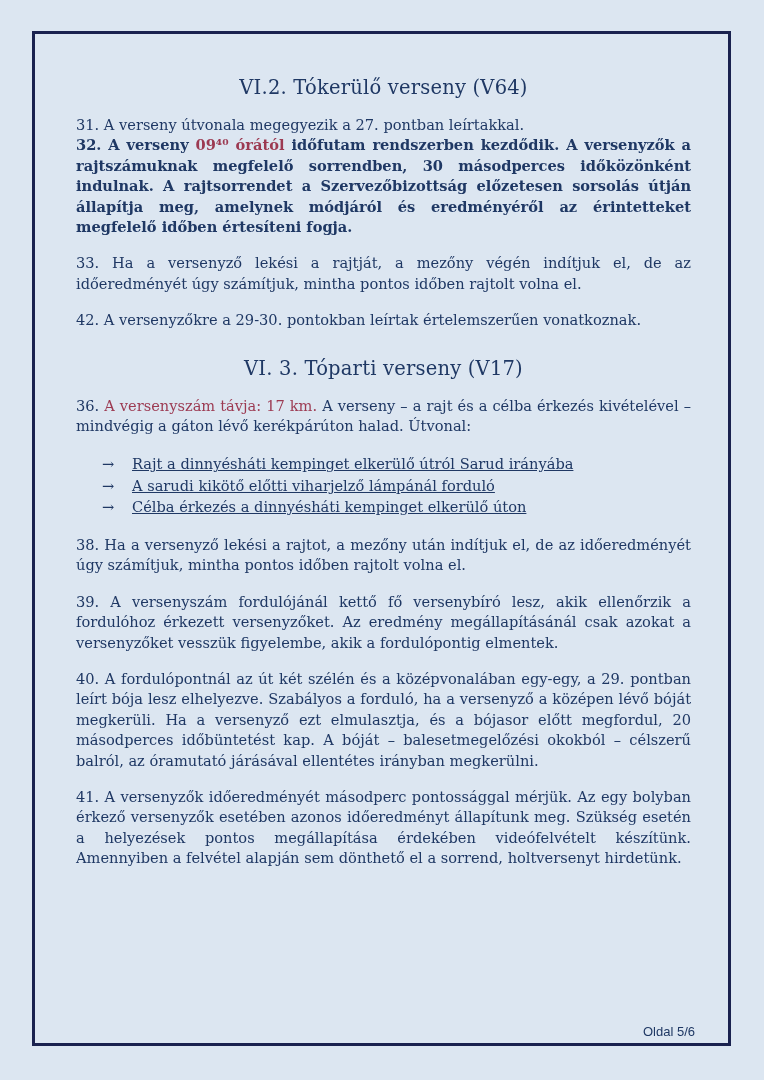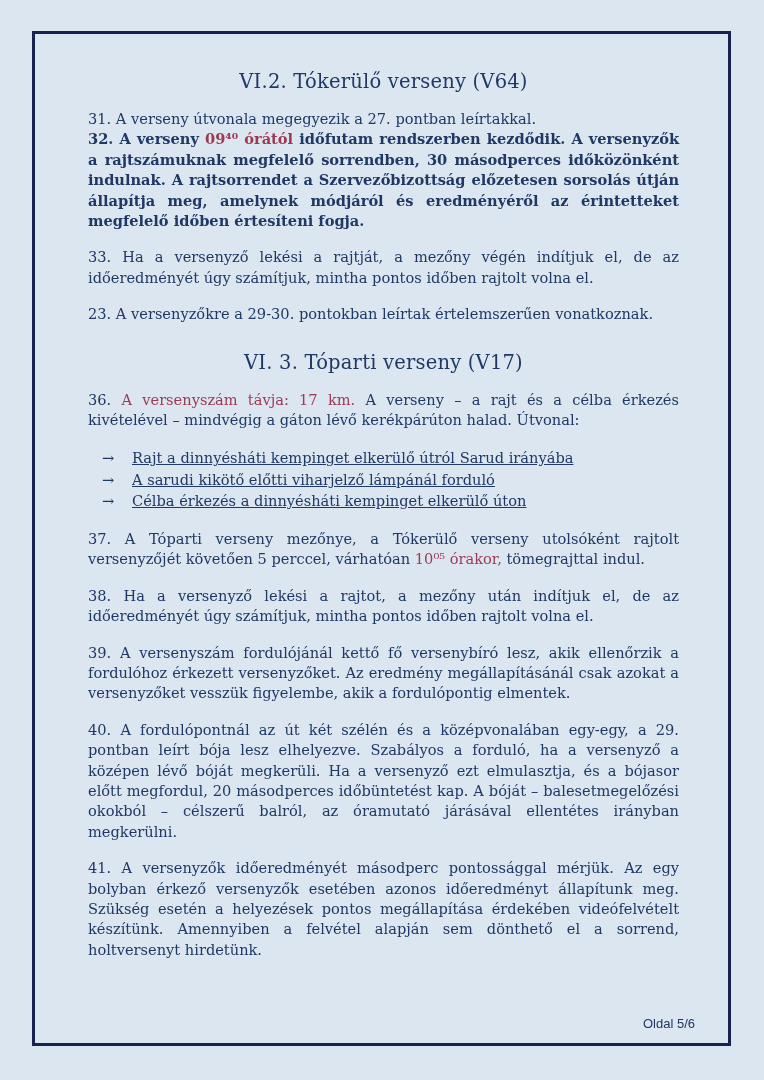--- a/index.html
+++ b/index.html
@@ -19,72 +19,71 @@
   .frame{
     position:absolute;left:32px;top:31px;
     width:699px;height:1015px;
     box-sizing:border-box;
     border:3px solid var(--border);
     background:var(--bg);
   }
   .content{padding:30px 33px 0 37px;}
   h2{
     font-size:19.5px;font-weight:normal;
-    text-align:center;margin:6px 0 14px 0;
+    text-align:center;margin:12px 0 14px 0;
     letter-spacing:.2px;
   }
   .section + .section h2{margin-top:26px;}
   .para{
-    margin:16px 16px;
+    margin:16px 4px;
     font-size:14.6px;line-height:20.4px;
     text-align:justify;
   }
   .para.tight-after{margin-bottom:0;}
   .para.tight-before{margin-top:0;font-weight:bold;}
   .red{color:var(--red);}
   .bullets{margin:17px 0;padding-left:30px;font-size:14.6px;line-height:21.5px;}
   .bullet{display:flex;}
   .marker{flex:0 0 30px;width:30px;}
   .btext{flex:1;text-decoration:underline;}
   .page-number{
-    position:absolute;right:33px;bottom:12px;
+    position:absolute;right:33px;bottom:4px;
     font-family:"Liberation Sans","DejaVu Sans",sans-serif;
     font-size:13px;color:var(--ink);
   }
 </style>
 </head>
 <body>
 
 <div class="frame">
   <main class="content">
       <section class="section">
         <h2>VI.2. Tókerülő verseny (V64)</h2>
         <p class="para tight-after"><span>31. A verseny útvonala megegyezik a 27. pontban leírtakkal.</span></p>
         <p class="para tight-before"><span>32. A verseny </span><span class="red">09⁴⁰ órától</span><span> időfutam rendszerben kezdődik. A versenyzők a rajtszámuknak megfelelő sorrendben, 30 másodperces időközönként indulnak. A rajtsorrendet a Szervezőbizottság előzetesen sorsolás útján állapítja meg, amelynek módjáról és eredményéről az érintetteket megfelelő időben értesíteni fogja.</span></p>
         <p class="para"><span>33. Ha a versenyző lekési a rajtját, a mezőny végén indítjuk el, de az időeredményét úgy számítjuk, mintha pontos időben rajtolt volna el.</span></p>
-        <p class="para"><span>23. A versenyzőkre a 29-30. pontokban leírtak értelemszerűen vonatkoznak.</span></p>
+        <p class="para"><span>42. A versenyzőkre a 29-30. pontokban leírtak értelemszerűen vonatkoznak.</span></p>
       </section>
       <section class="section">
         <h2>VI. 3. Tóparti verseny (V17)</h2>
         <p class="para"><span>36. </span><span class="red">A versenyszám távja: 17 km.</span><span> A verseny – a rajt és a célba érkezés kivételével – mindvégig a gáton lévő kerékpárúton halad. Útvonal:</span></p>
         <div class="bullets">
           <div class="bullet">
             <span class="marker">→</span>
             <span class="btext">Rajt a dinnyésháti kempinget elkerülő útról Sarud irányába</span>
           </div>
           <div class="bullet">
             <span class="marker">→</span>
             <span class="btext">A sarudi kikötő előtti viharjelző lámpánál forduló</span>
           </div>
           <div class="bullet">
             <span class="marker">→</span>
             <span class="btext">Célba érkezés a dinnyésháti kempinget elkerülő úton</span>
           </div>
         </div>
-        <p class="para"><span>37. A Tóparti verseny mezőnye, a Tókerülő verseny utolsóként rajtolt versenyzőjét követően 5 perccel, várhatóan </span><span class="red">10⁰⁵ órakor,</span><span> tömegrajttal indul.</span></p>
         <p class="para"><span>38. Ha a versenyző lekési a rajtot, a mezőny után indítjuk el, de az időeredményét úgy számítjuk, mintha pontos időben rajtolt volna el.</span></p>
         <p class="para"><span>39. A versenyszám fordulójánál kettő fő versenybíró lesz, akik ellenőrzik a fordulóhoz érkezett versenyzőket. Az eredmény megállapításánál csak azokat a versenyzőket vesszük figyelembe, akik a fordulópontig elmentek.</span></p>
         <p class="para"><span>40. A fordulópontnál az út két szélén és a középvonalában egy-egy, a 29. pontban leírt bója lesz elhelyezve. Szabályos a forduló, ha a versenyző a középen lévő bóját megkerüli. Ha a versenyző ezt elmulasztja, és a bójasor előtt megfordul, 20 másodperces időbüntetést kap. A bóját – balesetmegelőzési okokból – célszerű balról, az óramutató járásával ellentétes irányban megkerülni.</span></p>
         <p class="para"><span>41. A versenyzők időeredményét másodperc pontossággal mérjük. Az egy bolyban érkező versenyzők esetében azonos időeredményt állapítunk meg. Szükség esetén a helyezések pontos megállapítása érdekében videófelvételt készítünk. Amennyiben a felvétel alapján sem dönthető el a sorrend, holtversenyt hirdetünk.</span></p>
       </section>
     </main>
   <div class="page-number">Oldal 5/6</div>
 </div>
 
 </body></html>

